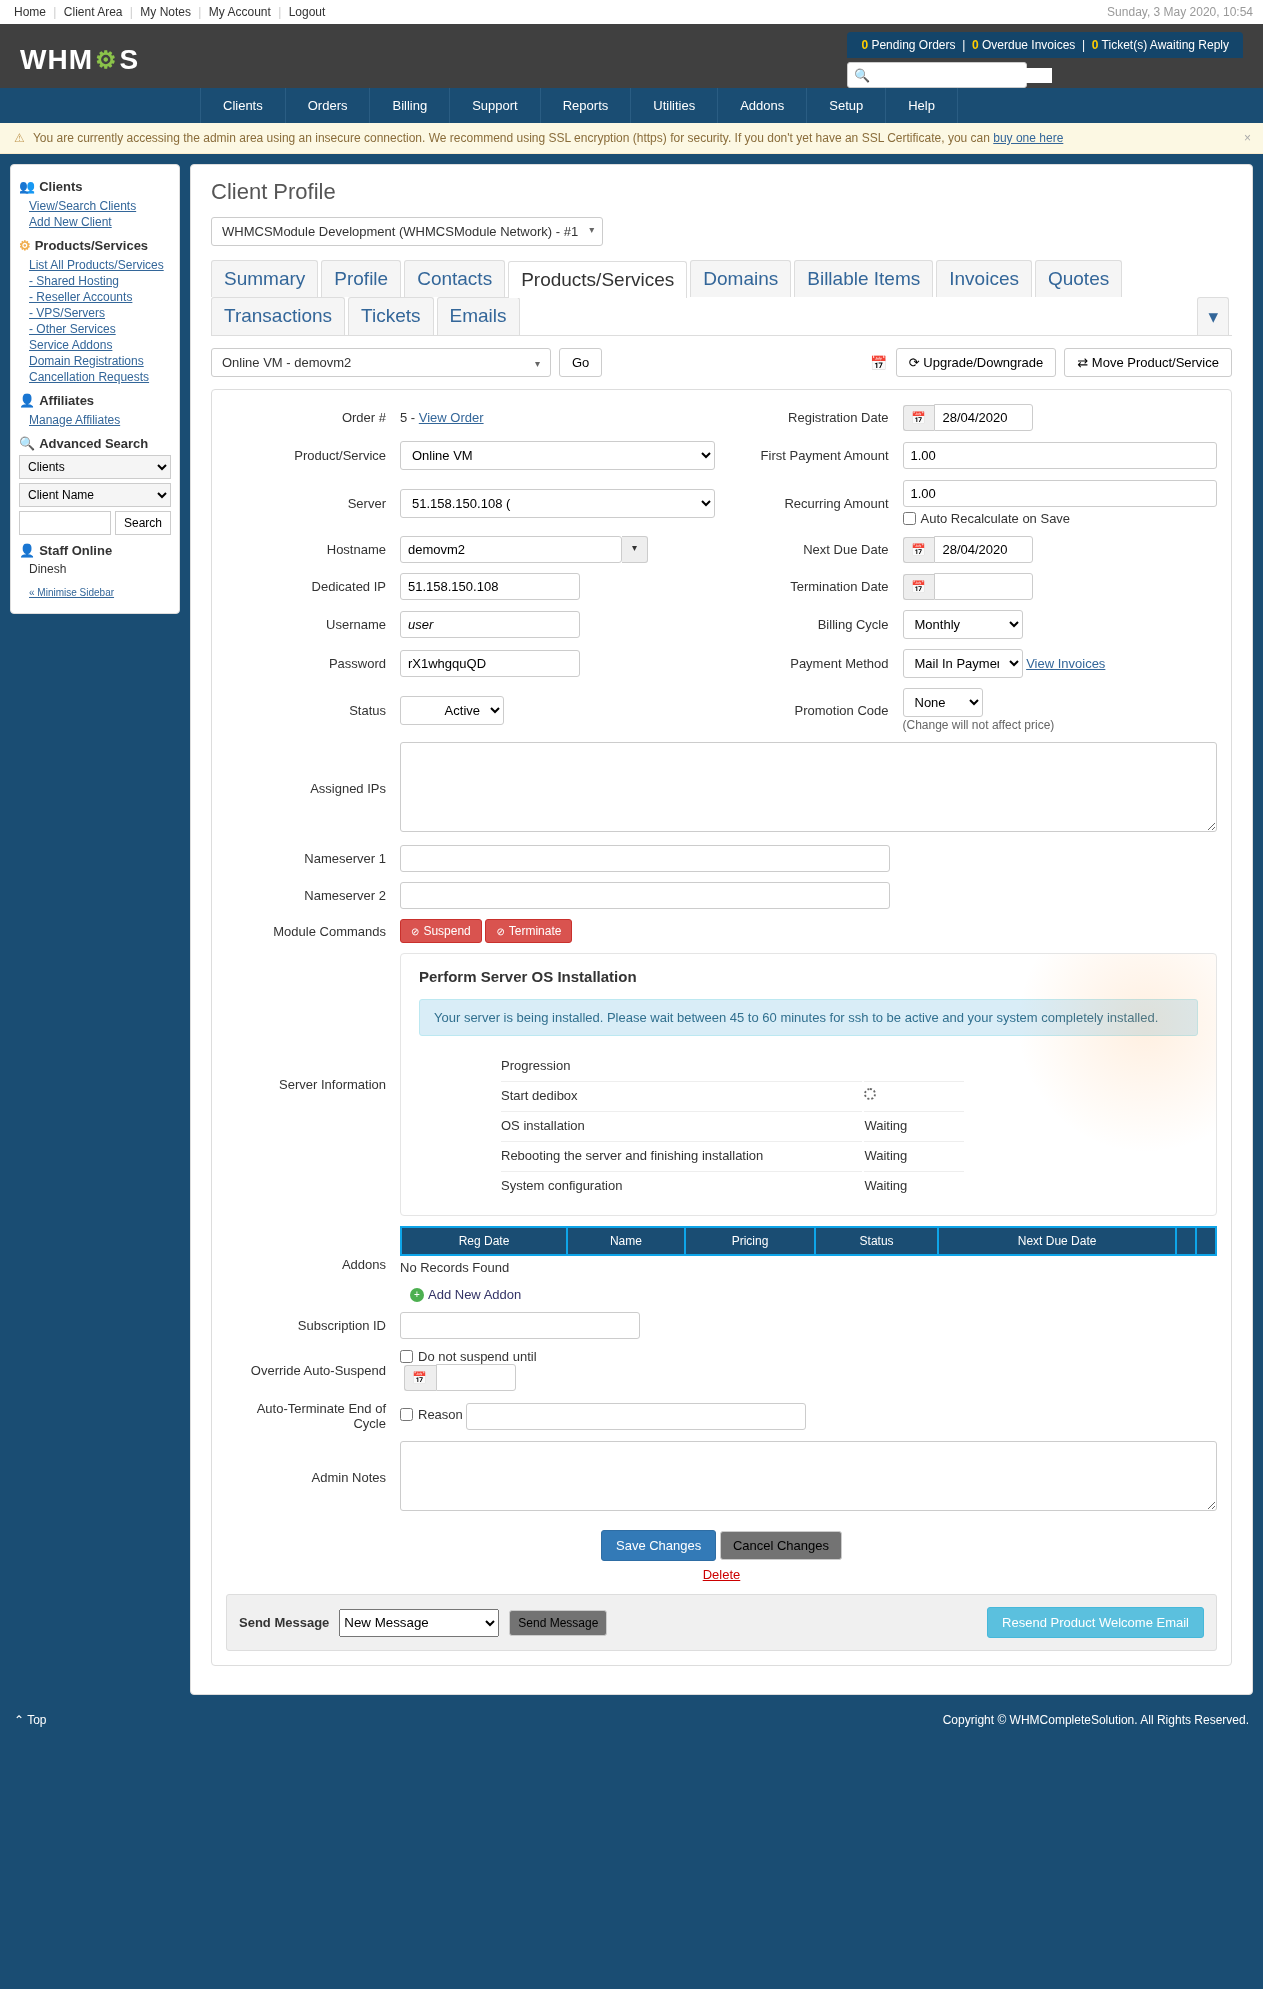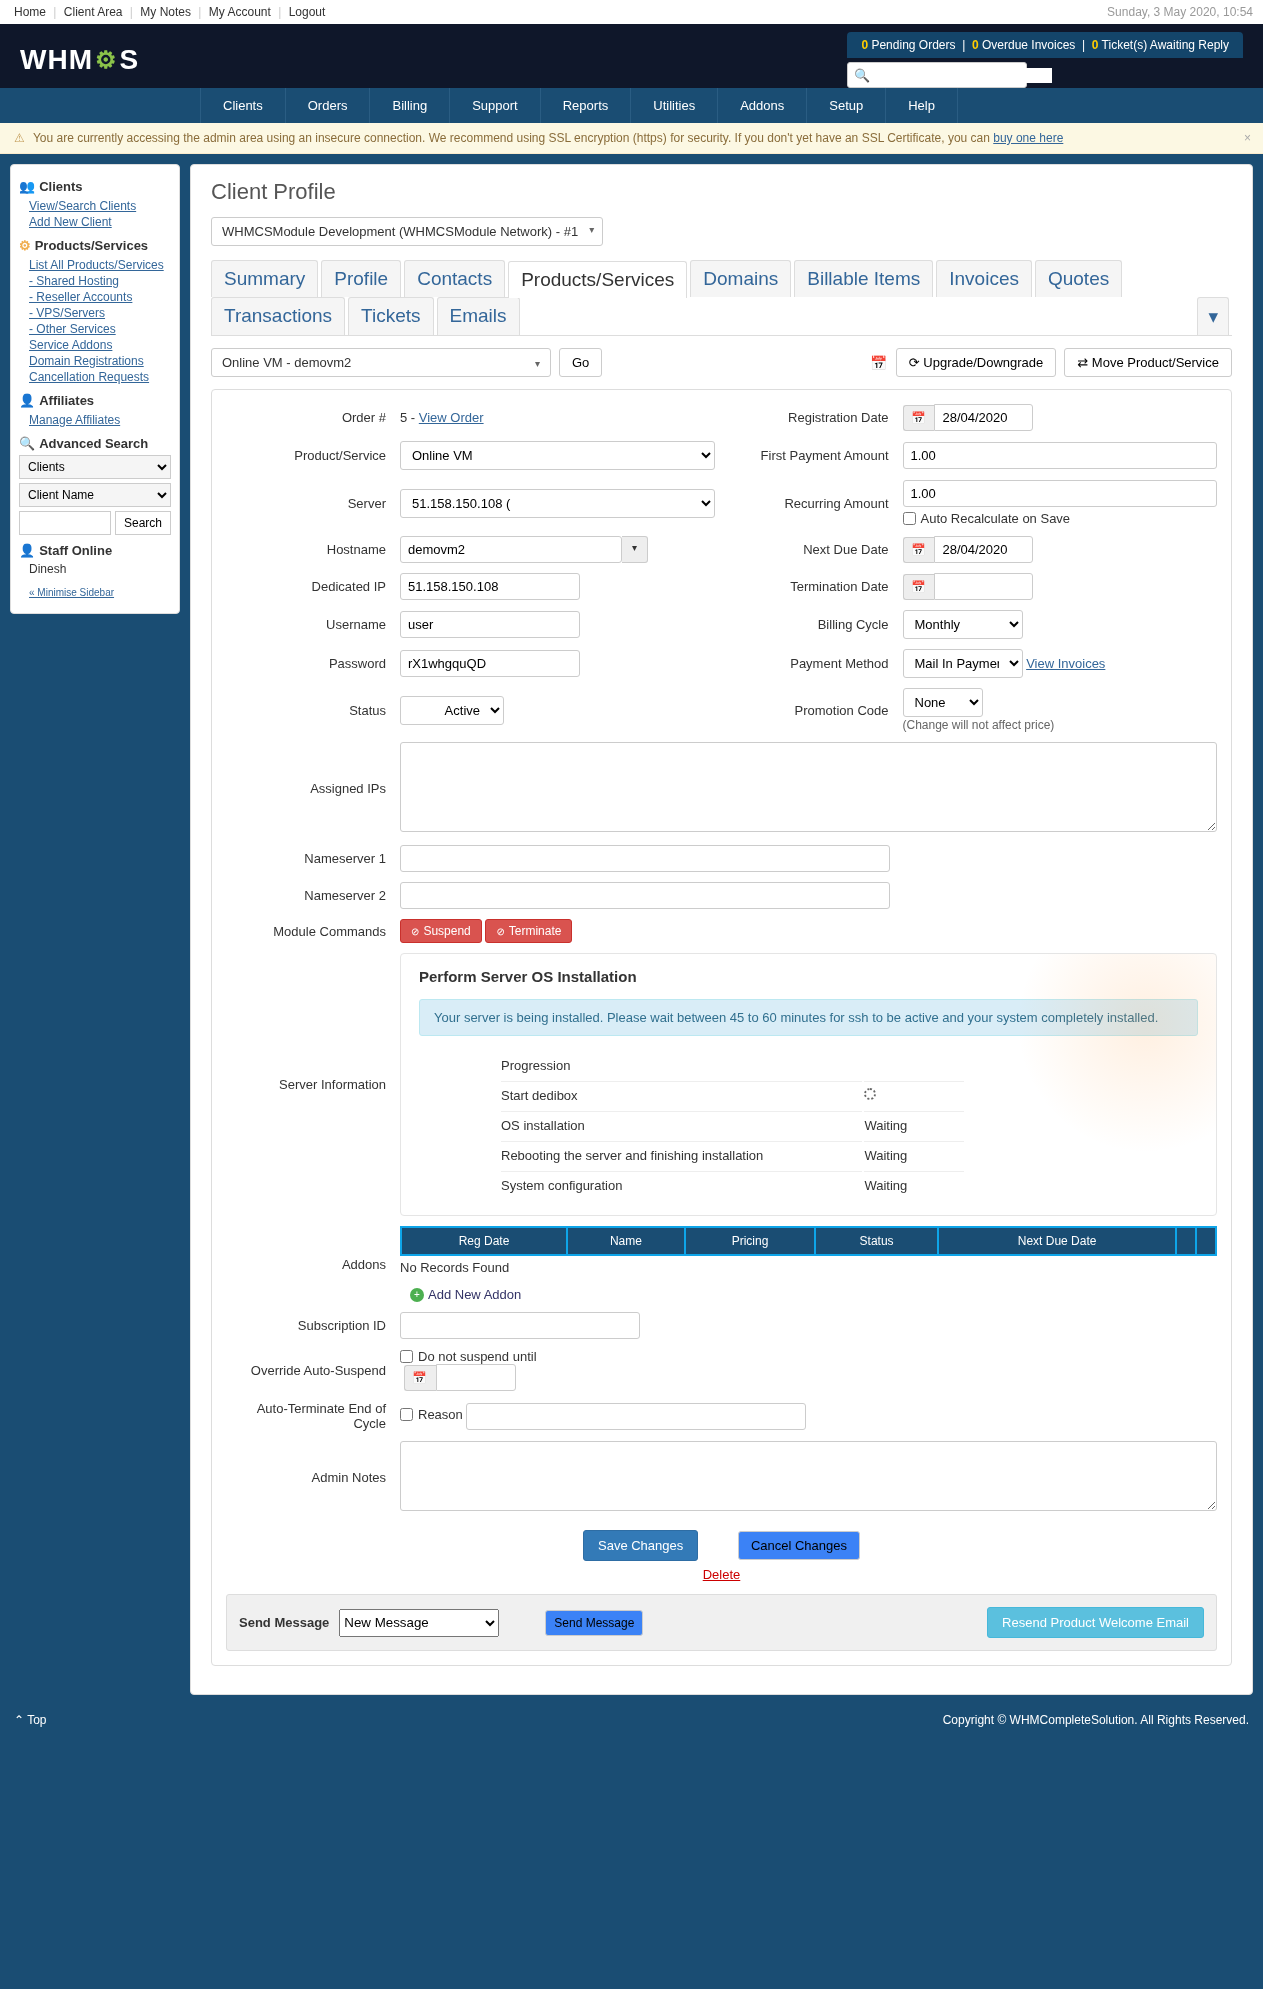--- a/index.html
+++ b/index.html
@@ -6,21 +6,21 @@
 body { font-family: -apple-system, BlinkMacSystemFont, "Segoe UI", Arial, sans-serif; font-size: 13px; color: #333; background: #1a4d73; }
 a { color: #336699; text-decoration: underline; cursor: pointer; }
 
 
 .topbar { background: #fff; height: 24px; display: flex; justify-content: space-between; align-items: center; padding: 0 10px; font-size: 12px; }
 .topbar-left a { color: #333; text-decoration: none; padding: 0 4px; }
 .topbar-left .sep { color: #ccc; }
 .topbar-right { color: #999; }
 
 
-.header { background: #0f172a; }
+.header { background: #404040; }
 .header-inner { display: flex; align-items: center; padding: 8px 20px 0; }
 .logo { color: #fff; font-size: 28px; font-weight: bold; letter-spacing: 1px; display:flex; align-items:center; gap:2px;}
 .logo .gear { color: #8bc34a; font-size:24px;}
 .header-right { margin-left: auto; text-align: right; }
 .pending-bar { background: #14456a; color: #fff; font-size: 12px; padding: 6px 14px; border-radius:4px 4px 0 0; display:inline-block; margin-bottom:4px;}
 .pending-bar .num { color: #ffcc00; font-weight: bold; }
 .search-box { width: 180px; height: 26px; background: #fff; border: 1px solid #ccc; border-radius: 3px; padding: 2px 6px; display:flex; align-items:center; gap:4px;}
 
 
 .mainnav { background: #1a4d73; display: flex; padding-left: 200px; }
@@ -53,21 +53,21 @@
 .tabs { display: flex; border-bottom: 1px solid #ddd; font-size: 19px; flex-wrap:wrap;}
 .tabs .tab { border: 1px solid #ddd; border-bottom: none; background: #f5f5f5; padding: 7px 12px; margin-right: 3px; border-radius: 3px 3px 0 0; color: #336699; cursor: pointer; }
 .tabs .tab.active { background: #fff; color: #333; position: relative; top: 1px; }
 .tabs .tab.caret { padding: 7px 10px; margin-left:auto;}
 
 
 .action-row { display: flex; align-items: center; gap: 8px; margin: 12px 0; }
 .dropdown { border: 1px solid #ccc; border-radius: 3px; padding: 6px 28px 6px 10px; flex: 0 0 340px; position: relative; }
 .dropdown::after { content: "▾"; position: absolute; right: 10px; font-size: 10px; color: #666; top: 50%; transform: translateY(-50%);}
 .btn { border: 1px solid #ccc; background: #fff; border-radius: 3px; padding: 6px 12px; cursor: pointer; font-size: 13px; }
-.btn-default{background:#3b82f6;margin-left:36px;}
+.btn-default{background:#737373;}
 .action-row .spacer { flex: 1; }
 .cal-icon { color: #c00; font-size: 14px; }
 
 
 .panel { border: 1px solid #ddd; border-radius: 4px; padding: 14px; margin-bottom: 14px; }
 .form-grid { display: grid; grid-template-columns: 160px 1fr 160px 1fr; gap: 10px 14px; align-items: center; }
 .form-grid .label { text-align: right; font-size: 13px; color: #333; }
 .form-grid .full { grid-column: 2 / 5; }
 .form-grid input[type=text], .form-grid select, .form-grid textarea { border: 1px solid #ccc; border-radius: 3px; padding: 5px 7px; font-size: 13px; width: 100%; background:#fff;}
 .form-grid .narrow { width: 120px; }
@@ -292,21 +292,21 @@
         <div><input style="width: 180px;" type="text" value="51.158.150.108"></div>
         <div class="label">Termination Date</div>
         <div>
             <div class="date-input">
               <span class="icon">📅</span>
               <input type="text" style="">
             </div>
           </div>
 
         <div class="label">Username</div>
-        <div><input style="width: 180px;" type="text" value="user"></div>
+        <div><input style="width: 180px; font-style: italic;" type="text" value="user"></div>
         <div class="label">Billing Cycle</div>
         <div><select class="small-select" style="width:120px;"><option>Monthly</option></select></div>
 
         <div class="label">Password</div>
         <div><input style="width: 180px;" type="text" value="rX1whgquQD"></div>
         <div class="label">Payment Method</div>
         <div><select style="width:120px;"><option>Mail In Payment</option></select> <a>View Invoices</a></div>
 
         <div class="label">Status</div>
         <div><select style="width:104px;text-align:right;"><option>Active</option></select></div>

